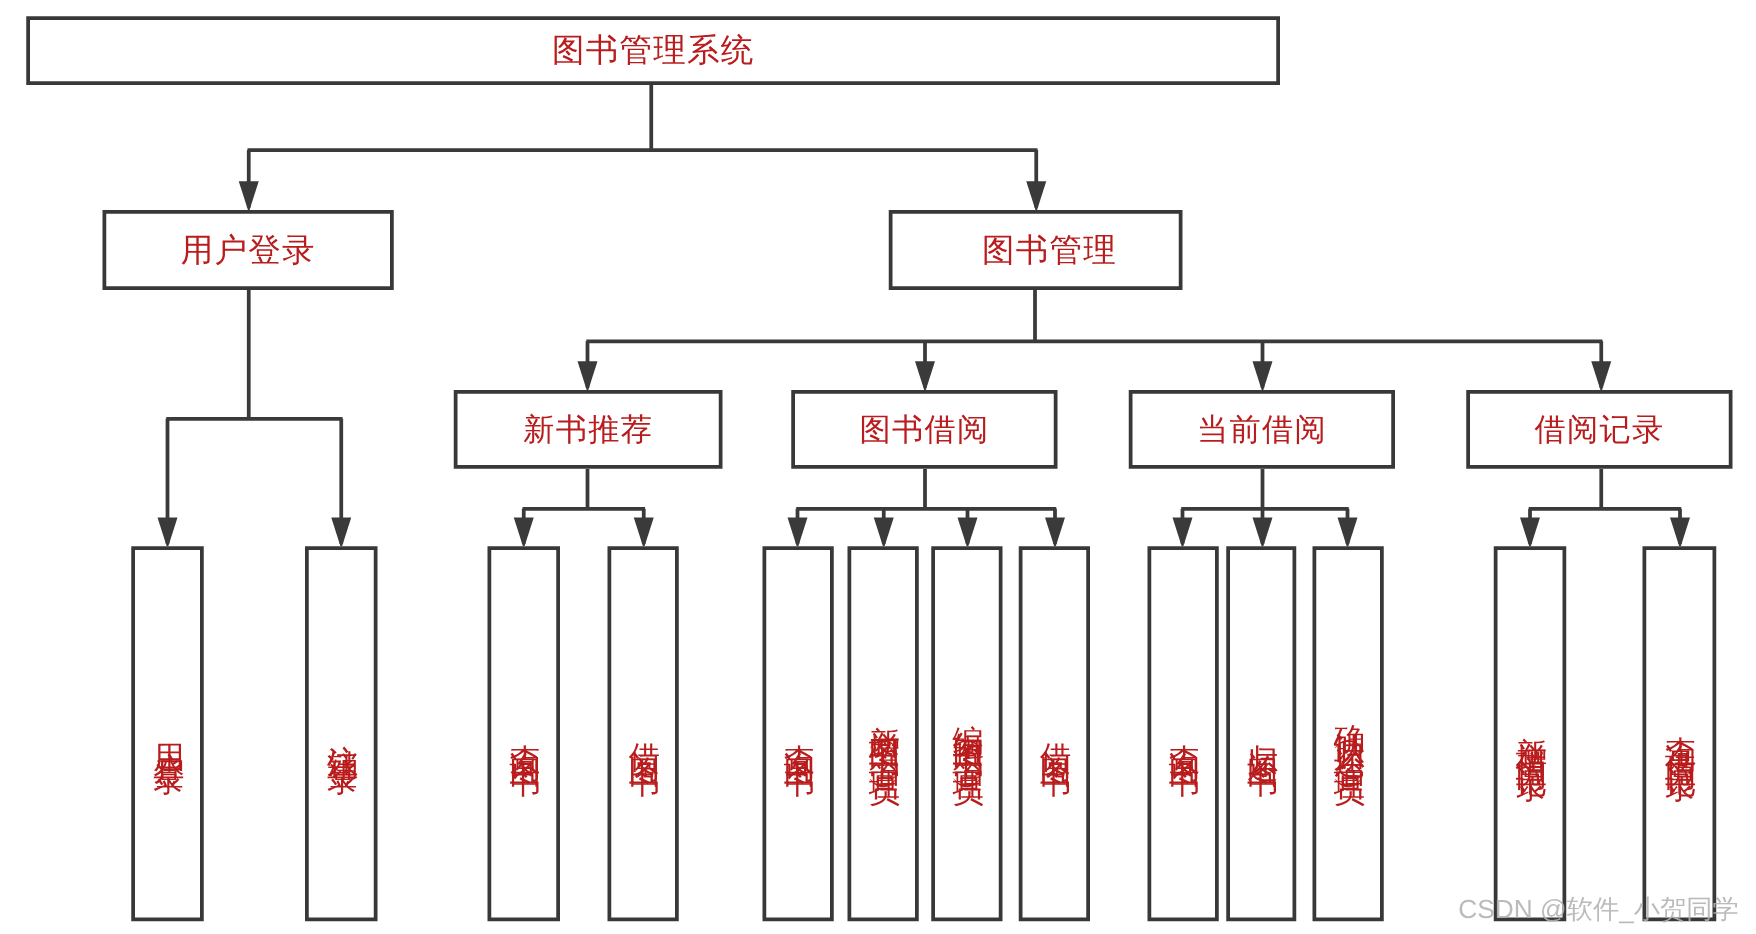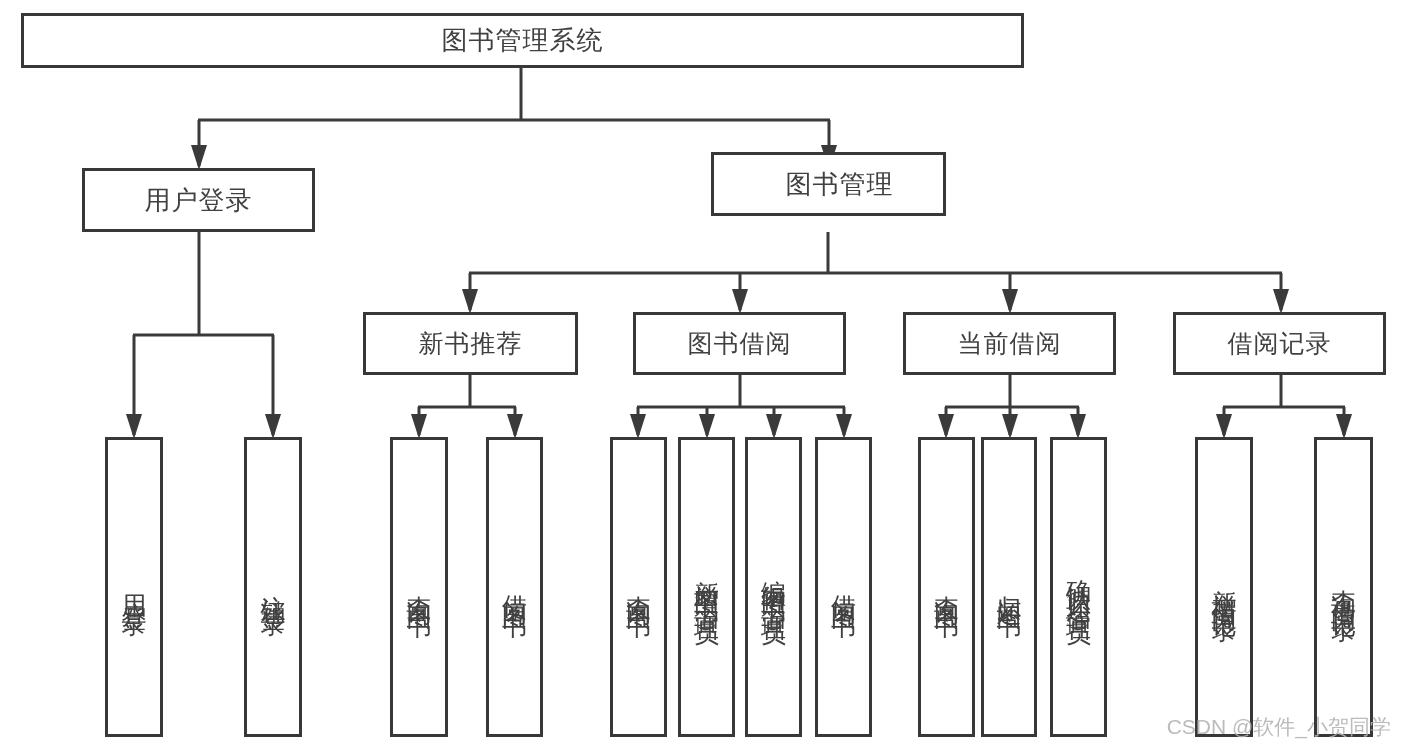--- a/index.html
+++ b/index.html
@@ -14,21 +14,21 @@
   #connector-svg {
     position: absolute;
     left: 0; top: 0;
     width: 1405px; height: 747px;
   }
   .box {
     position: absolute;
     box-sizing: border-box;
     border: 3px solid #383838;
     background: #ffffff;
-    color: #404040;
+    color: #b91c1c;
     display: flex;
     align-items: center;
     justify-content: center;
     text-align: right;
   }
   .h-box { font-size: 26px; letter-spacing: 1px; }
   .lv3   { font-size: 25px; }
   .v-box {
     writing-mode: vertical-rl;
     text-orientation: mixed;
@@ -95,21 +95,21 @@
       <polygon points="1002,414 1018,414 1010,439"></polygon>
       <polygon points="1070,414 1086,414 1078,439"></polygon>
       <polygon points="1216,414 1232,414 1224,439"></polygon>
       <polygon points="1336,414 1352,414 1344,439"></polygon>
     </g>
   </svg>
 
   <div class="box h-box" style="left:21px;top:13px;width:1003px;height:55px;">图书管理系统</div>
 
   <div class="box h-box" style="left:82px;top:168px;width:233px;height:64px;">用户登录</div>
-  <div class="box h-box" style="left:711px;top:152px;width:235px;height:64px;padding-left:22px;">图书管理</div>
+  <div class="box h-box" style="left:711px;top:168px;width:235px;height:64px;padding-left:22px;">图书管理</div>
 
   <div class="box h-box lv3" style="left:363px;top:312px;width:215px;height:63px;">新书推荐</div>
   <div class="box h-box lv3" style="left:633px;top:312px;width:213px;height:63px;">图书借阅</div>
   <div class="box h-box lv3" style="left:1173px;top:312px;width:213px;height:63px;">借阅记录</div>
   <div class="box h-box lv3" style="left:903px;top:312px;width:213px;height:63px;">当前借阅</div>
 
   <div class="box v-box" style="left:105px;width:58px;">用户登录</div>
   <div class="box v-box" style="left:244px;width:58px;">注销登录</div>
 
   <div class="box v-box" style="left:390px;width:58px;">查询图书</div>

